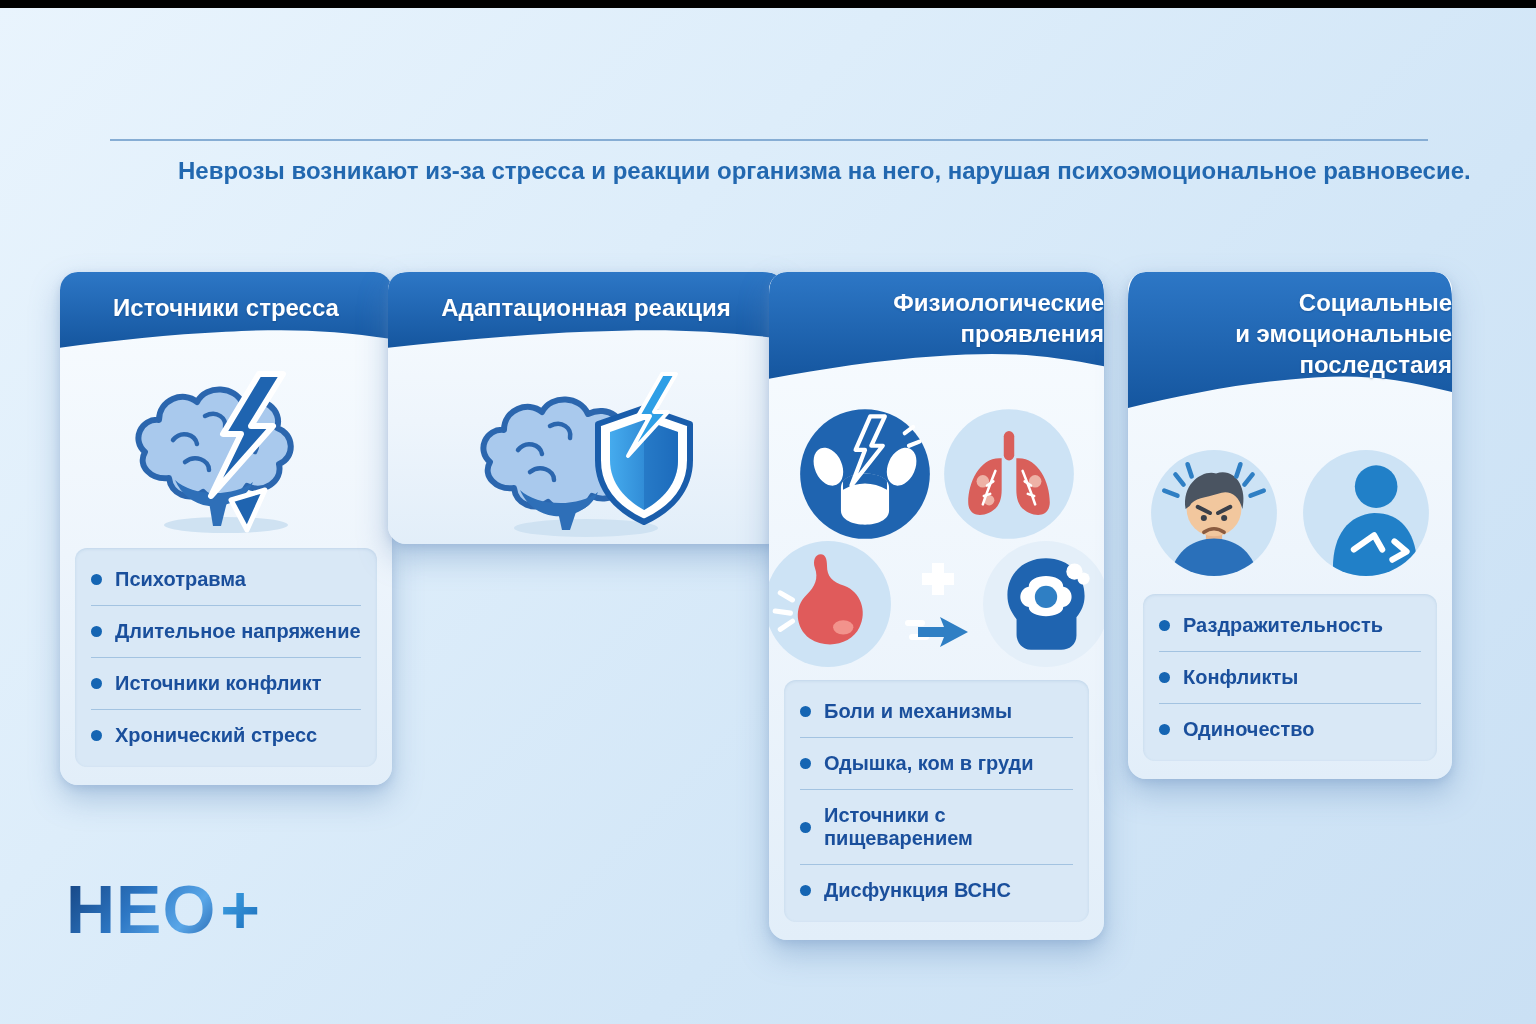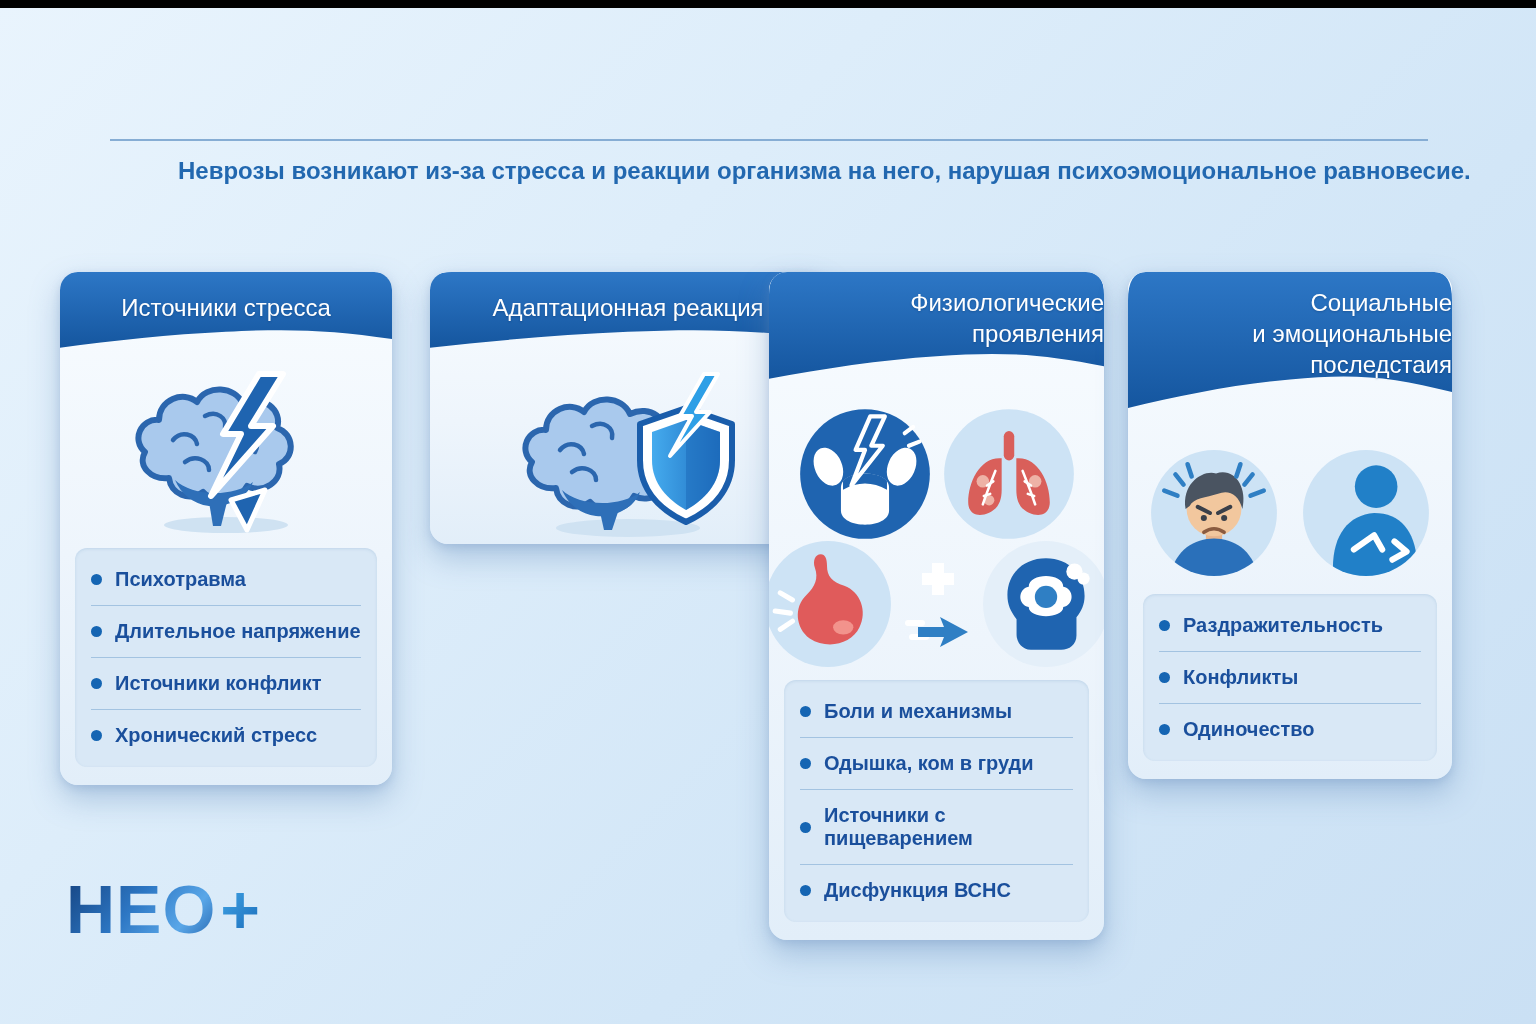--- a/index.html
+++ b/index.html
@@ -25,31 +25,31 @@
     font-size:24px; font-weight:600; color:#2268b0;
   }
 
   .card {
     position:absolute; top:272px; border-radius:18px;
     background:linear-gradient(180deg,#f8fcff 0%,#eef5fc 55%,#e2eef9 100%);
     box-shadow:0 14px 30px rgba(92,134,185,0.38), 0 3px 8px rgba(110,145,190,0.25);
     overflow:hidden;
   }
   .card.c1 { left:60px;  width:332px; }
-  .card.c2 { left:430px; width:396px; }
+  .card.c2 { left:388px; width:396px; }
   .card.c3 { left:769px; width:335px; }
   .card.c4 { left:1128px; width:324px; }
 
   .card-header { position:relative; width:100%; }
   .c1 .card-header, .c2 .card-header { height:88px; }
   .c3 .card-header { height:124px; }
   .c4 .card-header { height:158px; }
   .header-bg { position:absolute; inset:0; width:100%; height:100%; }
   .card-title {
-    position:relative; text-align:center; color:#ffffff; font-weight:400;
+    position:relative; text-align:center; color:#ffffff; font-weight:700;
     font-size:24px; line-height:1.3; padding-top:20px; white-space:pre-line;
     text-shadow:0 1px 2px rgba(10,50,100,0.35);
   }
   .c3 .card-title, .c4 .card-title { padding-top:15px;text-align:right; }
 
   .icon-area { display:flex; justify-content:center; align-items:center; padding:8px 0 4px; }
   .icon-row { display:flex; justify-content:center; align-items:center; }
   .c3 .icon-area { flex-direction:column; padding:10px 0 2px; }
   .c3 .icon-row { gap:8px; }
   .c3 .icon-row + .icon-row { margin-top:-4px; }

